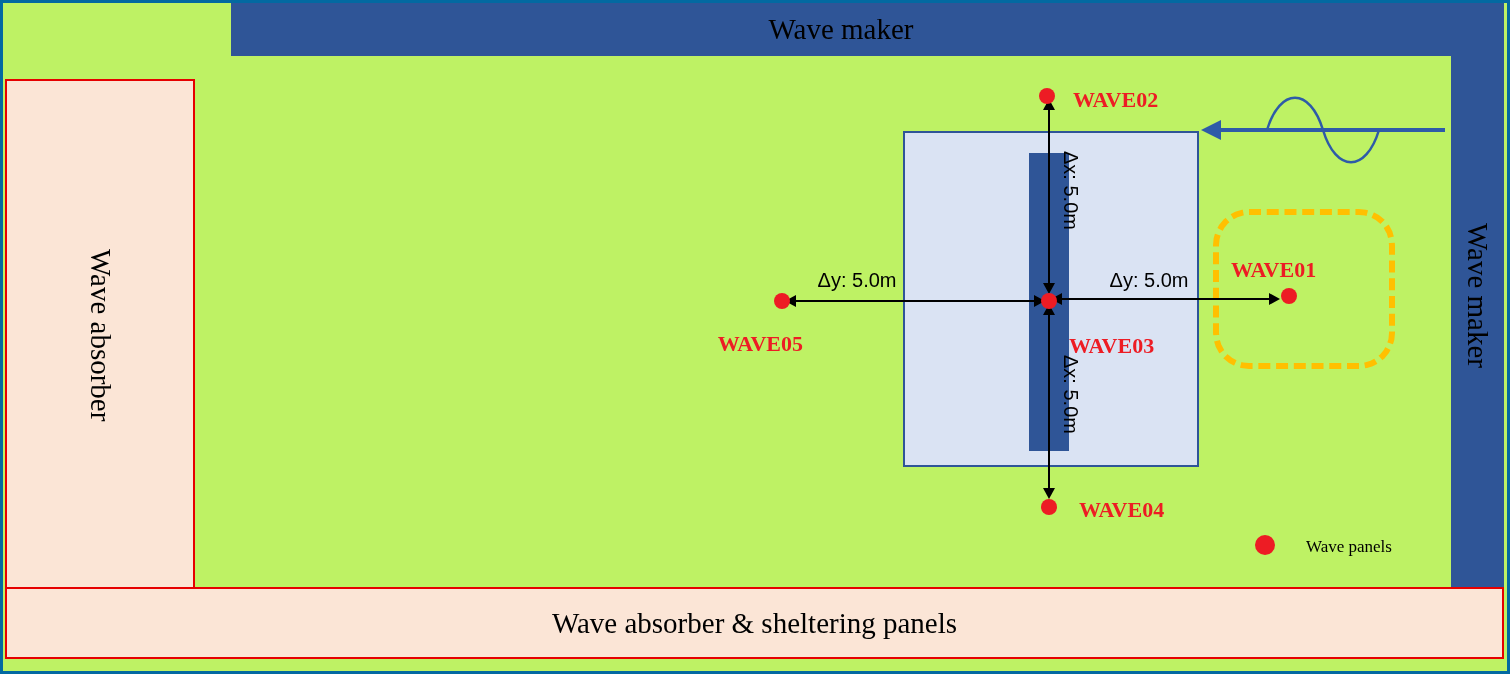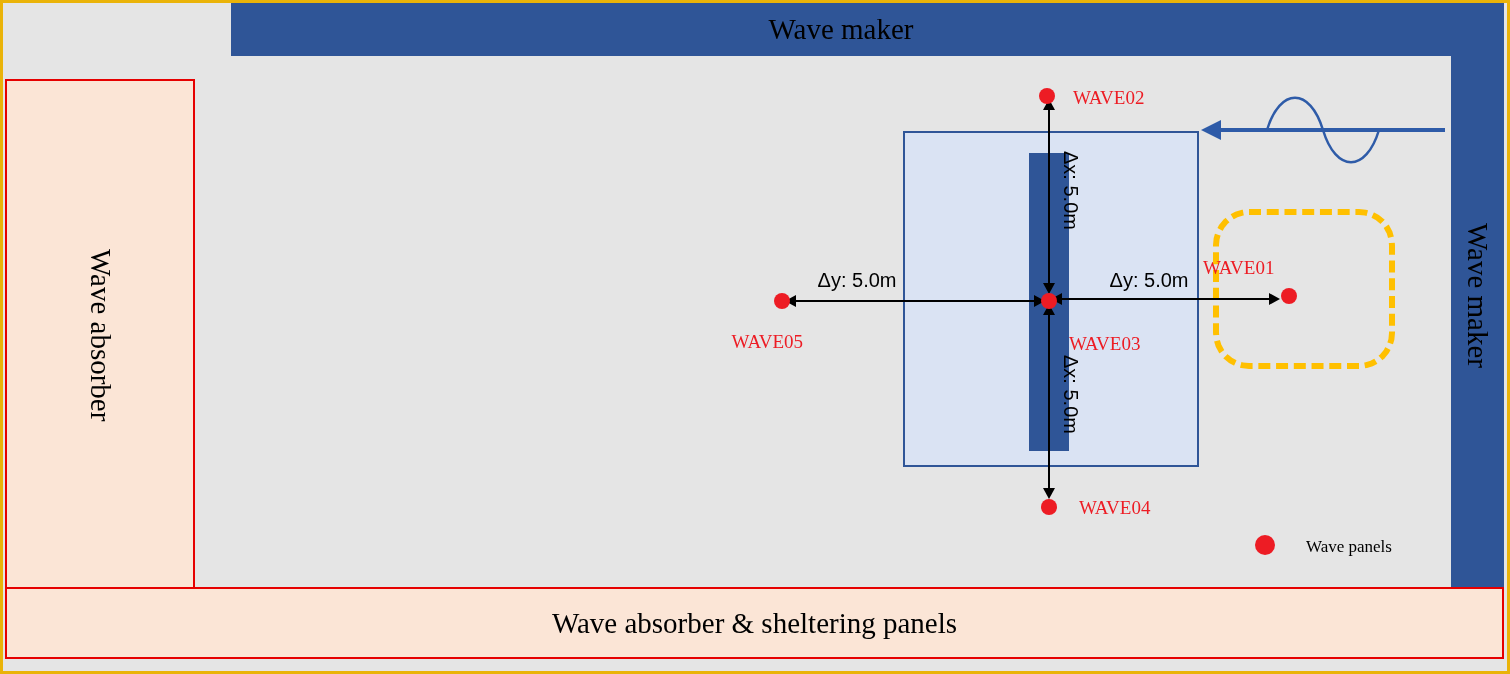--- a/index.html
+++ b/index.html
@@ -1,21 +1,21 @@
 <!DOCTYPE html>
 <html><head>
 <meta charset="utf-8">
 <style>
   html,body{margin:0;padding:0;background:#ffffff;}
   .stage{
     position:relative;
     width:1510px;height:674px;
     box-sizing:border-box;
-    border:3px solid #eab308;
-    background:#e5e5e5;
+    border:3px solid #0369a1;
+    background:#bef264;
     font-family:"Liberation Serif", serif;
     overflow:hidden;
   }
   .abs{position:absolute;}
   
   .wavemaker{
     background:#2F5597;color:#000;
     display:flex;align-items:center;justify-content:center;
     font-size:29px;
   }
@@ -27,21 +27,21 @@
   }
   .absorber.vertical span{writing-mode:vertical-rl;}
   
   .structure-panel{
     background:#DAE3F3;border:2px solid #2F5597;box-sizing:border-box;
   }
   .structure-bar{background:#2F5597;}
   
   .dot{width:16px;height:16px;border-radius:50%;background:#ED1C24;}
   .probe-label{
-    color:#ED1C24;font-weight:normal;font-size:19px;white-space:nowrap;
+    color:#ED1C24;font-weight:bold;font-size:22px;white-space:nowrap;
     font-family:"Liberation Serif", serif;
   }
   
   .line-h{height:2px;background:#000;}
   .line-v{width:2px;background:#000;}
   .ah{width:0;height:0;}
   .ah-up{border-left:6px solid transparent;border-right:6px solid transparent;border-bottom:11px solid #000;}
   .ah-down{border-left:6px solid transparent;border-right:6px solid transparent;border-top:11px solid #000;}
   .ah-left{border-top:6px solid transparent;border-bottom:6px solid transparent;border-right:11px solid #000;}
   .ah-right{border-top:6px solid transparent;border-bottom:6px solid transparent;border-left:11px solid #000;}
@@ -113,18 +113,18 @@
   <div class="abs dot" style="left:1036px;top:85px;"></div>
   <div class="abs dot" style="left:1038px;top:290px;"></div>
   <div class="abs dot" style="left:1038px;top:496px;"></div>
   <div class="abs dot" style="left:771px;top:290px;"></div>
   <div class="abs dot" style="left:1278px;top:285px;"></div>
 
   <div class="abs probe-label" style="left:1070px;top:84px;">WAVE02</div>
   <div class="abs probe-label" style="left:1066px;top:330px;">WAVE03</div>
   <div class="abs probe-label" style="left:1076px;top:494px;">WAVE04</div>
   <div class="abs probe-label" style="left:700px;top:328px;width:100px;text-align:right;">WAVE05</div>
-  <div class="abs probe-label" style="left:1200px;top:254px;">WAVE01</div>
+  <div class="abs probe-label" style="left:1228px;top:254px;">WAVE01</div>
 
   <div class="abs dot" style="left:1252px;top:532px;width:20px;height:20px;"></div>
   <div class="abs legend-label" style="left:1303px;top:534px;">Wave panels</div>
 
 </div>
 
 </body></html>

